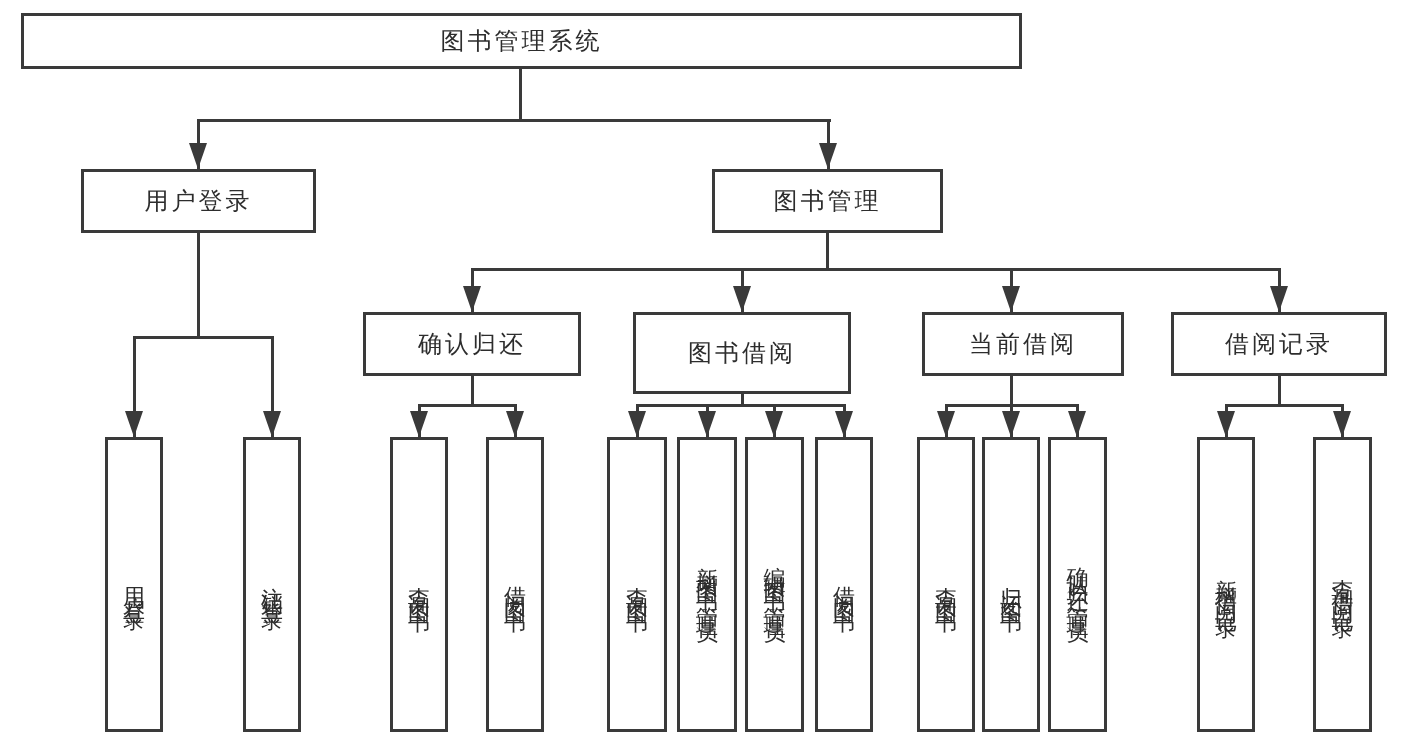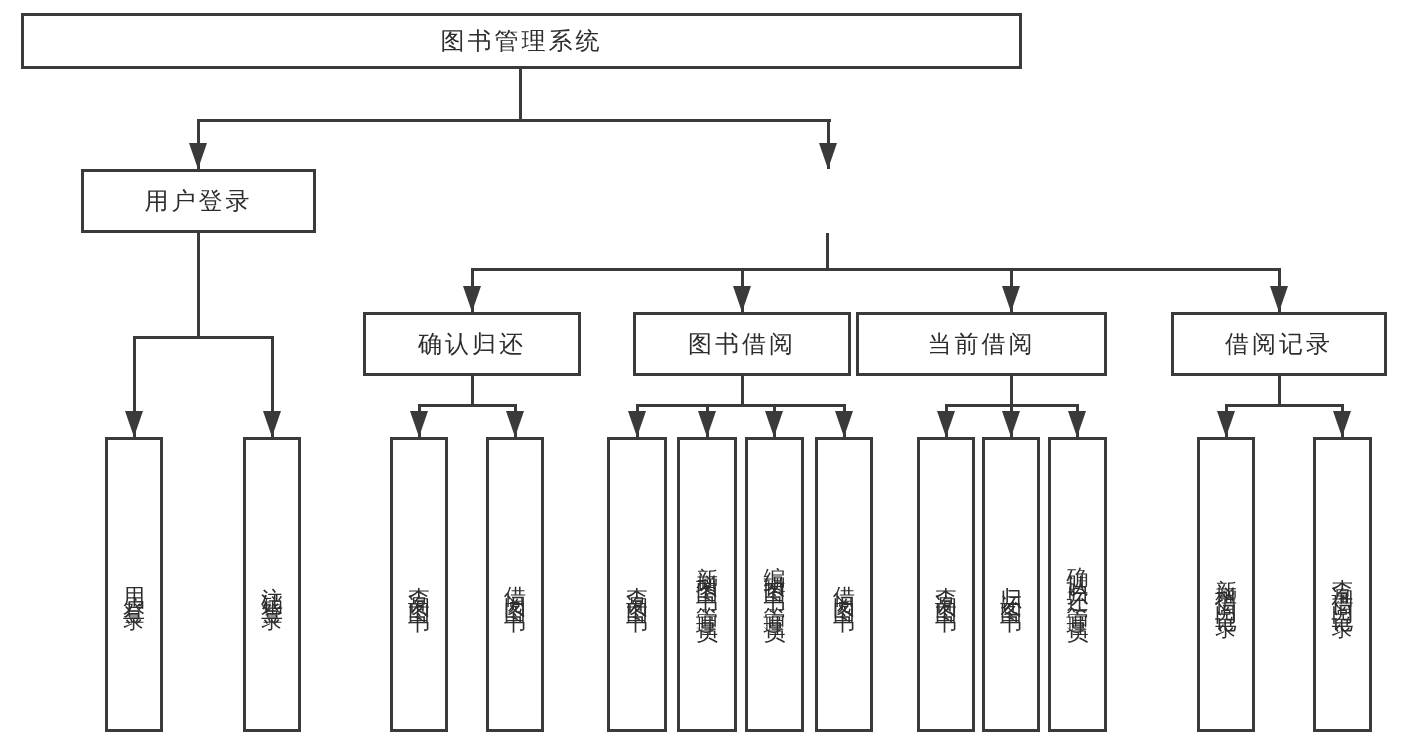--- a/index.html
+++ b/index.html
@@ -46,20 +46,23 @@
   <div class="vl" style="left:519px;top:69px;width:3px;height:53px;"></div>
   <div class="hl" style="left:197px;top:119px;width:634px;height:3px;"></div>
   <div class="vl" style="left:197px;top:119px;width:3px;height:50px;"></div>
   <div class="arr" style="left:189px;top:143px;"></div>
   <div class="vl" style="left:827px;top:119px;width:3px;height:50px;"></div>
   <div class="arr" style="left:819px;top:143px;"></div>
 
   <div class="hbox" style="left:81px;top:169px;width:235px;height:64px;">
     <span>用户登录</span>
   </div>
+  <div class="hbox" style="left:712px;top:169px;width:231px;height:64px;">
+    <span>图书管理</span>
+  </div>
 
   <div class="vl" style="left:197px;top:233px;width:3px;height:105px;"></div>
   <div class="hl" style="left:133px;top:336px;width:141px;height:3px;"></div>
   <div class="vl" style="left:133px;top:336px;width:3px;height:101px;"></div>
   <div class="arr" style="left:125px;top:411px;"></div>
   <div class="vl" style="left:271px;top:336px;width:3px;height:101px;"></div>
   <div class="arr" style="left:263px;top:411px;"></div>
 
   <div class="vl" style="left:826px;top:233px;width:3px;height:37px;"></div>
   <div class="hl" style="left:471px;top:268px;width:810px;height:3px;"></div>
@@ -68,24 +71,24 @@
   <div class="vl" style="left:741px;top:268px;width:3px;height:44px;"></div>
   <div class="arr" style="left:733px;top:286px;"></div>
   <div class="vl" style="left:1010px;top:268px;width:3px;height:44px;"></div>
   <div class="arr" style="left:1002px;top:286px;"></div>
   <div class="vl" style="left:1278px;top:268px;width:3px;height:44px;"></div>
   <div class="arr" style="left:1270px;top:286px;"></div>
 
   <div class="hbox" style="left:363px;top:312px;width:218px;height:64px;">
     <span>确认归还</span>
   </div>
-  <div class="hbox" style="left:633px;top:312px;width:218px;height:64px;">
+  <div class="hbox" style="left:633px;top:312px;width:218px;height:82px;">
     <span>图书借阅</span>
   </div>
-  <div class="hbox" style="left:856px;top:312px;width:251px;height:64px;">
+  <div class="hbox" style="left:922px;top:312px;width:202px;height:64px;">
     <span>当前借阅</span>
   </div>
   <div class="hbox" style="left:1171px;top:312px;width:216px;height:64px;">
     <span>借阅记录</span>
   </div>
 
   <div class="vl" style="left:471px;top:376px;width:3px;height:31px;"></div>
   <div class="hl" style="left:418px;top:404px;width:99px;height:3px;"></div>
   <div class="vl" style="left:418px;top:404px;width:3px;height:33px;"></div>
   <div class="arr" style="left:410px;top:411px;"></div>

